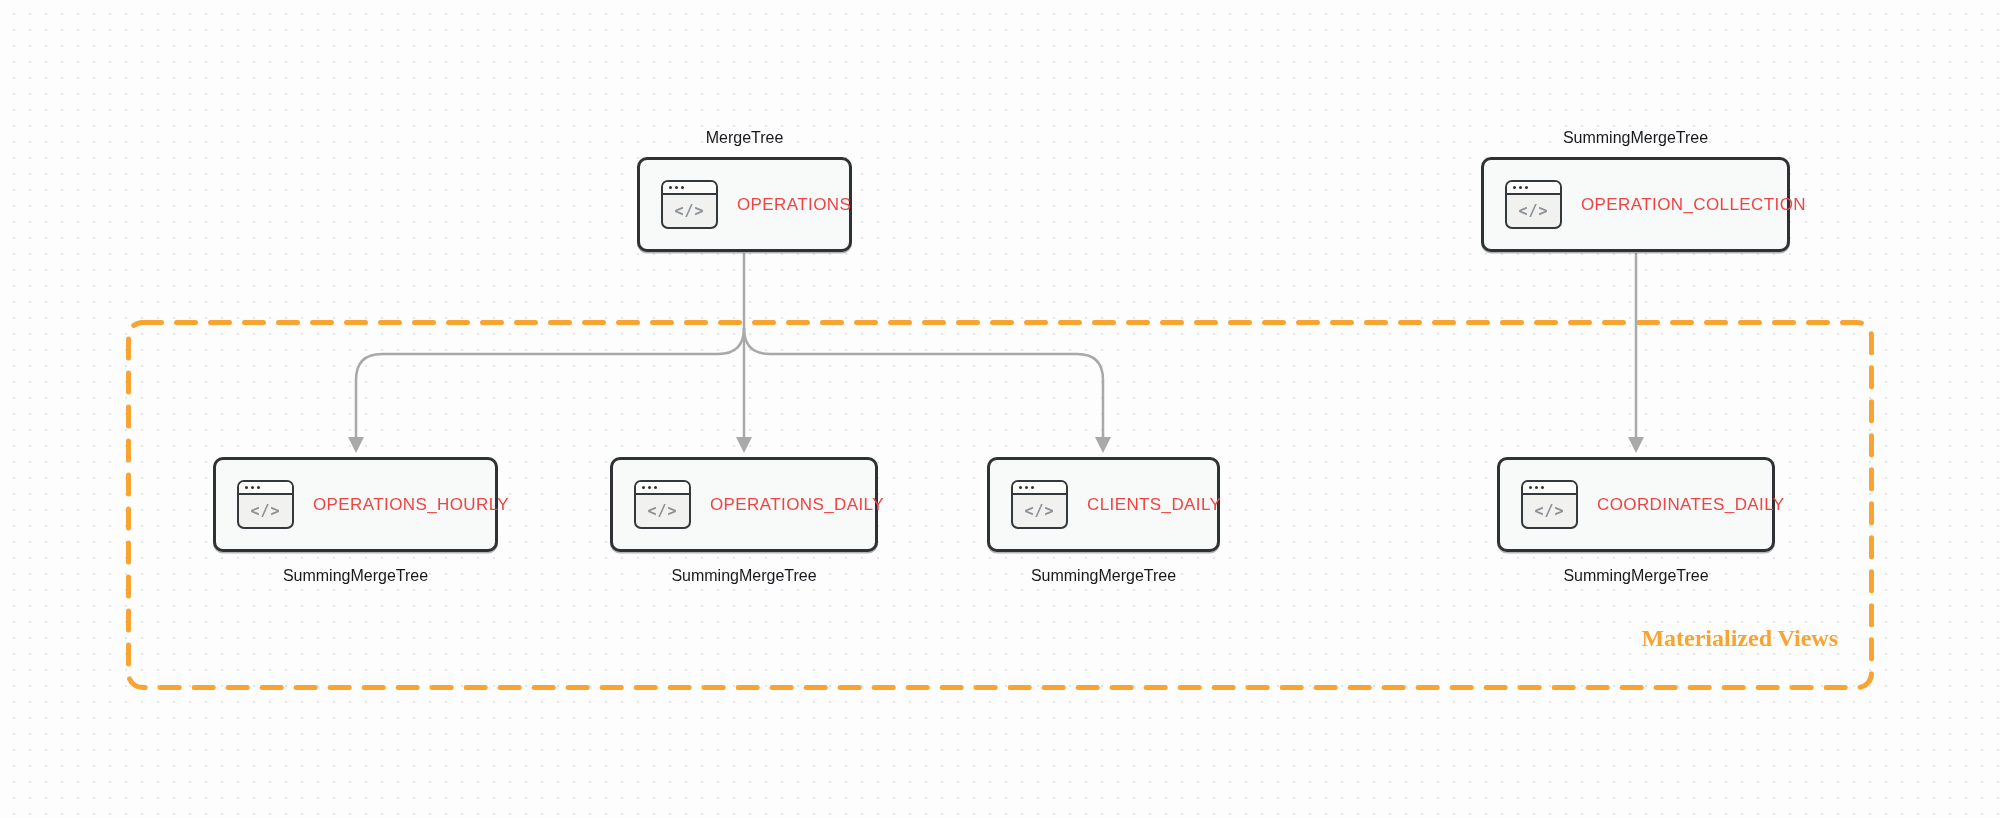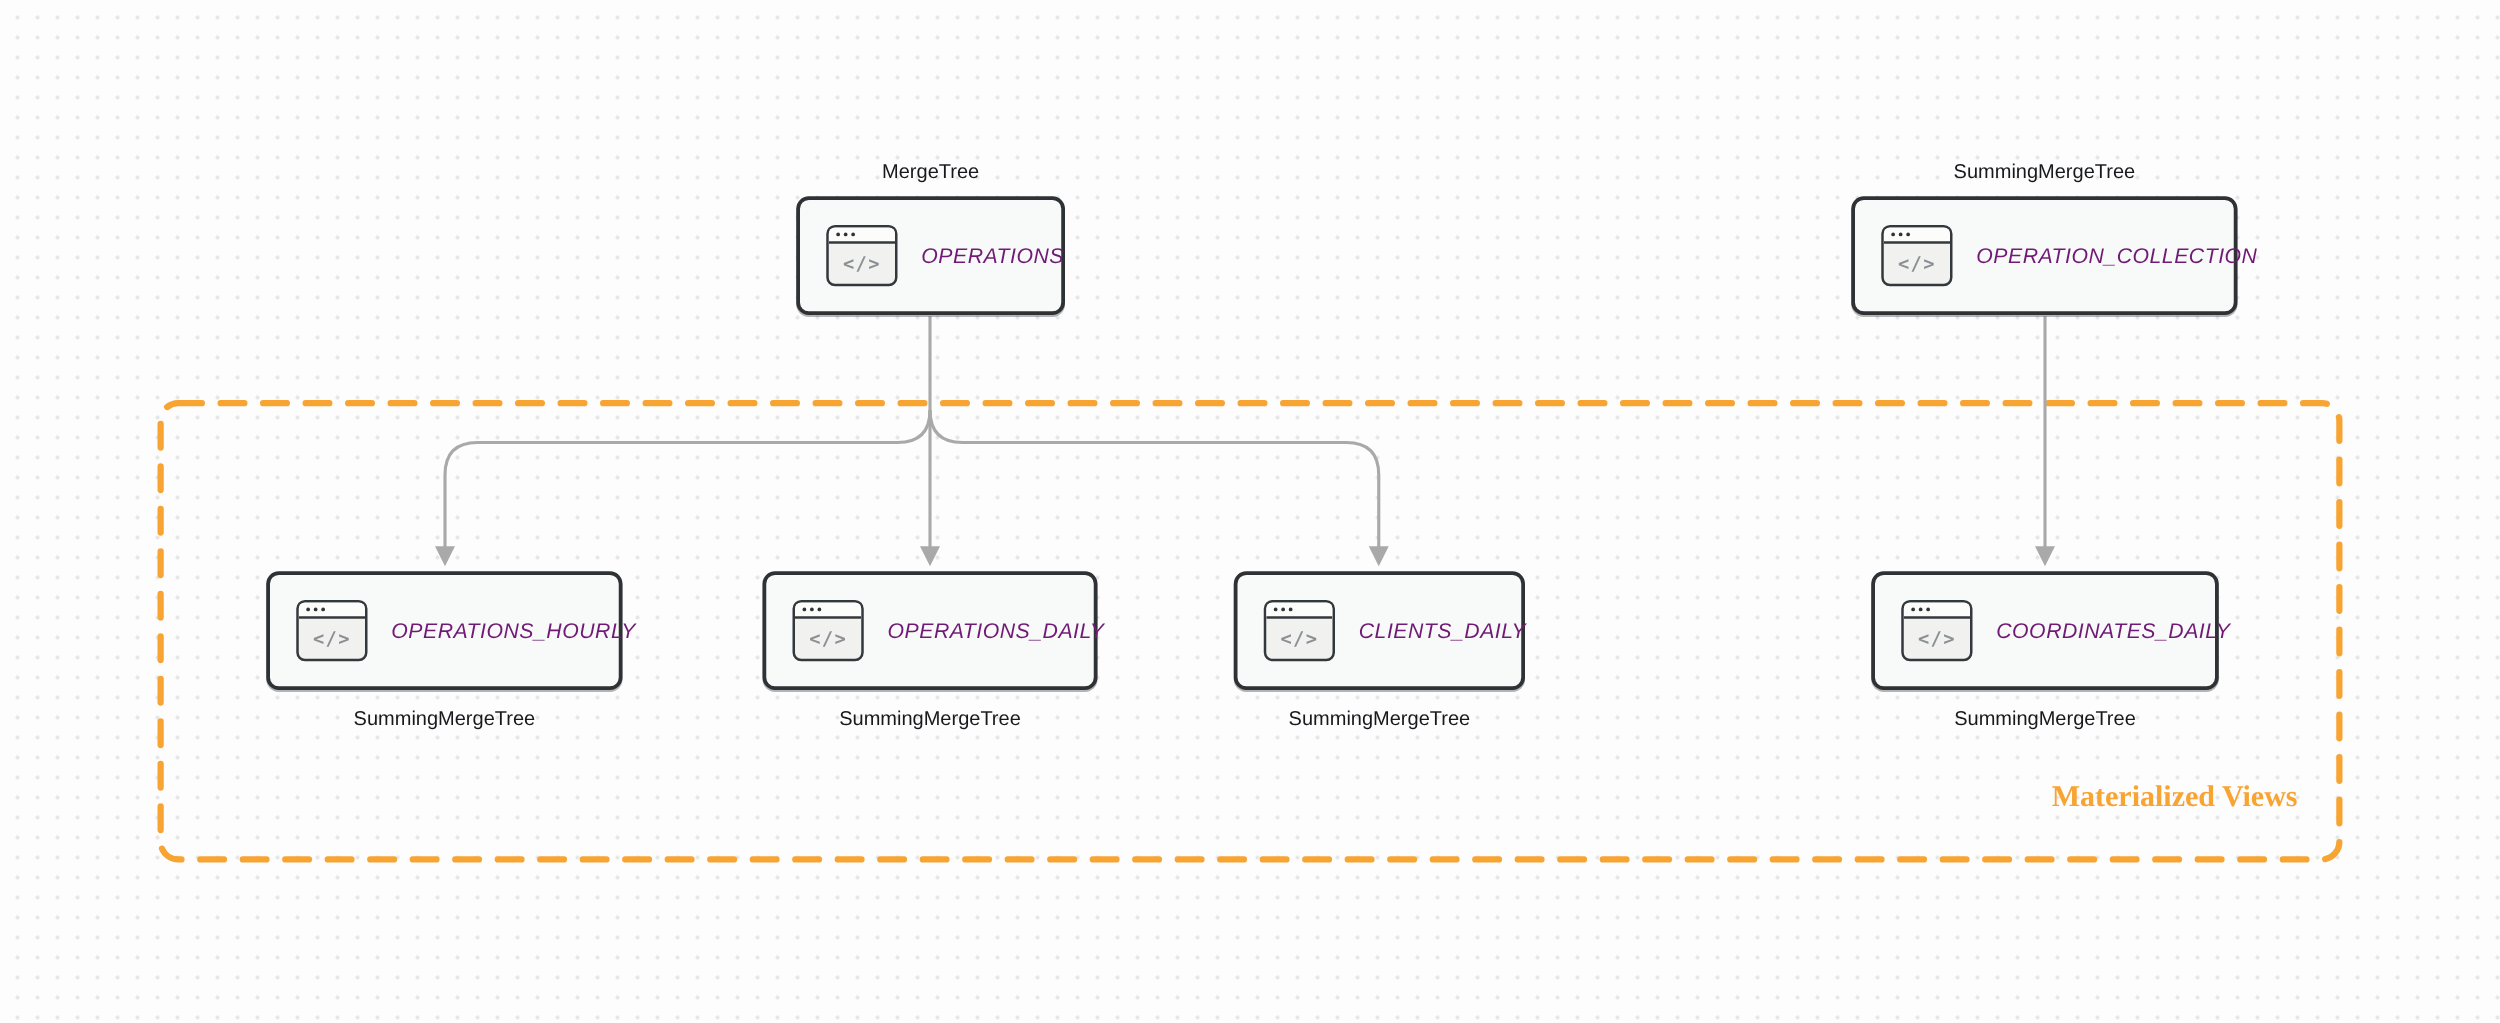--- a/index.html
+++ b/index.html
@@ -46,25 +46,24 @@
     background: #F8F9F9;
     border: 3px solid #2E3235;
     border-radius: 10px;
     box-shadow: 0 1.5px 0 rgba(40,44,48,0.35);
     display: flex;
     align-items: center;
     padding-left: 21px;
     gap: 19px;
   }
   .node-label {
-    font-style: italic;
     font-size: 17px;
     font-weight: 500;
     letter-spacing: 0.4px;
-    color: #701a75;
+    color: #ef4444;
     white-space: nowrap;
   }
   
   .code-icon {
     flex: 0 0 auto;
     width: 57px;
     height: 49px;
     border: 2.5px solid #33383C;
     border-radius: 7px;
     background: #F1F1EF;

